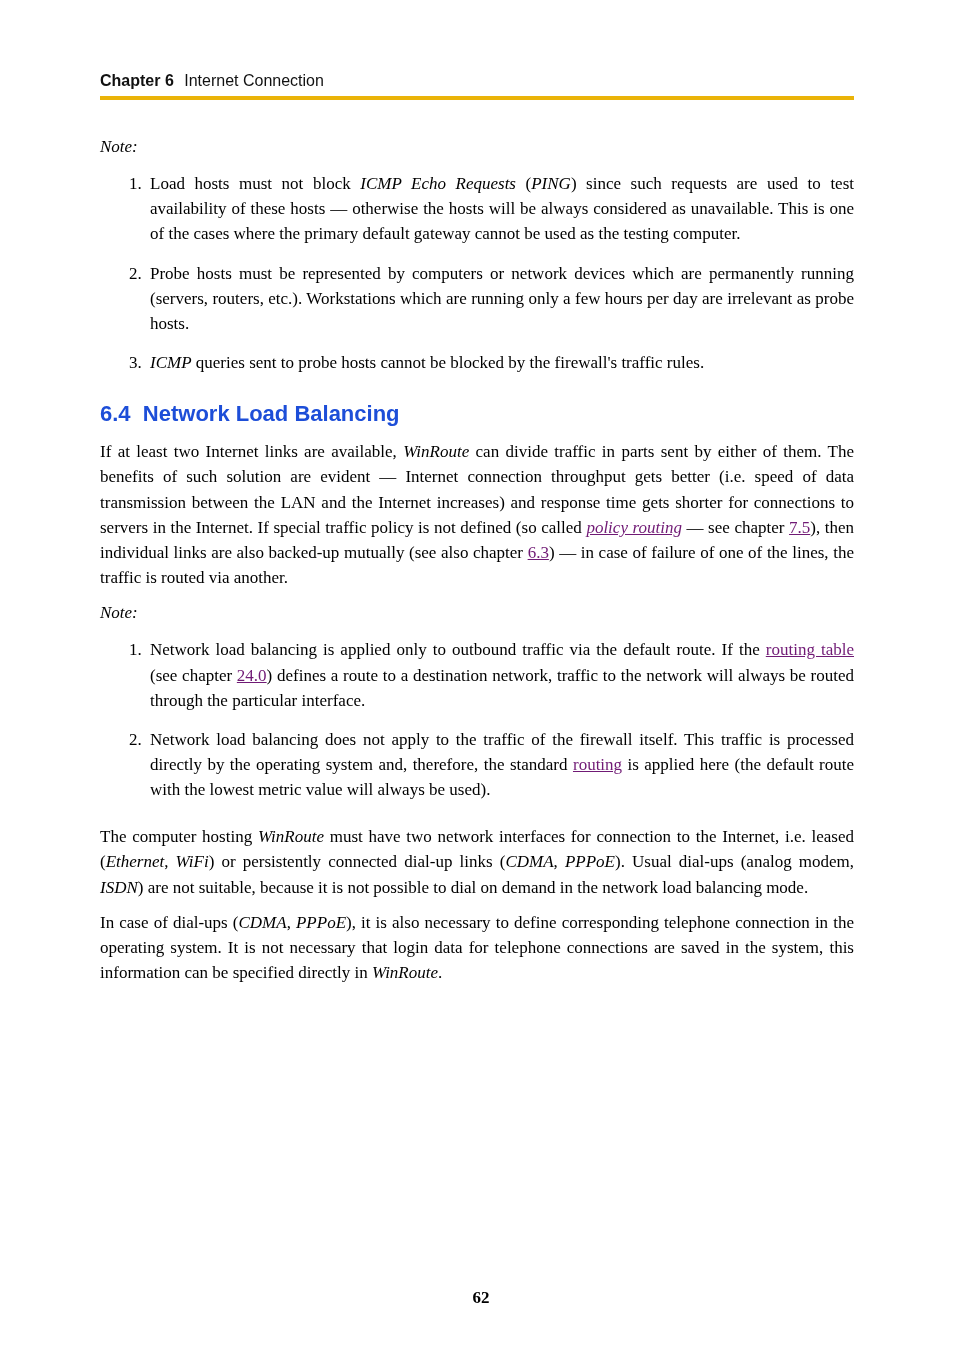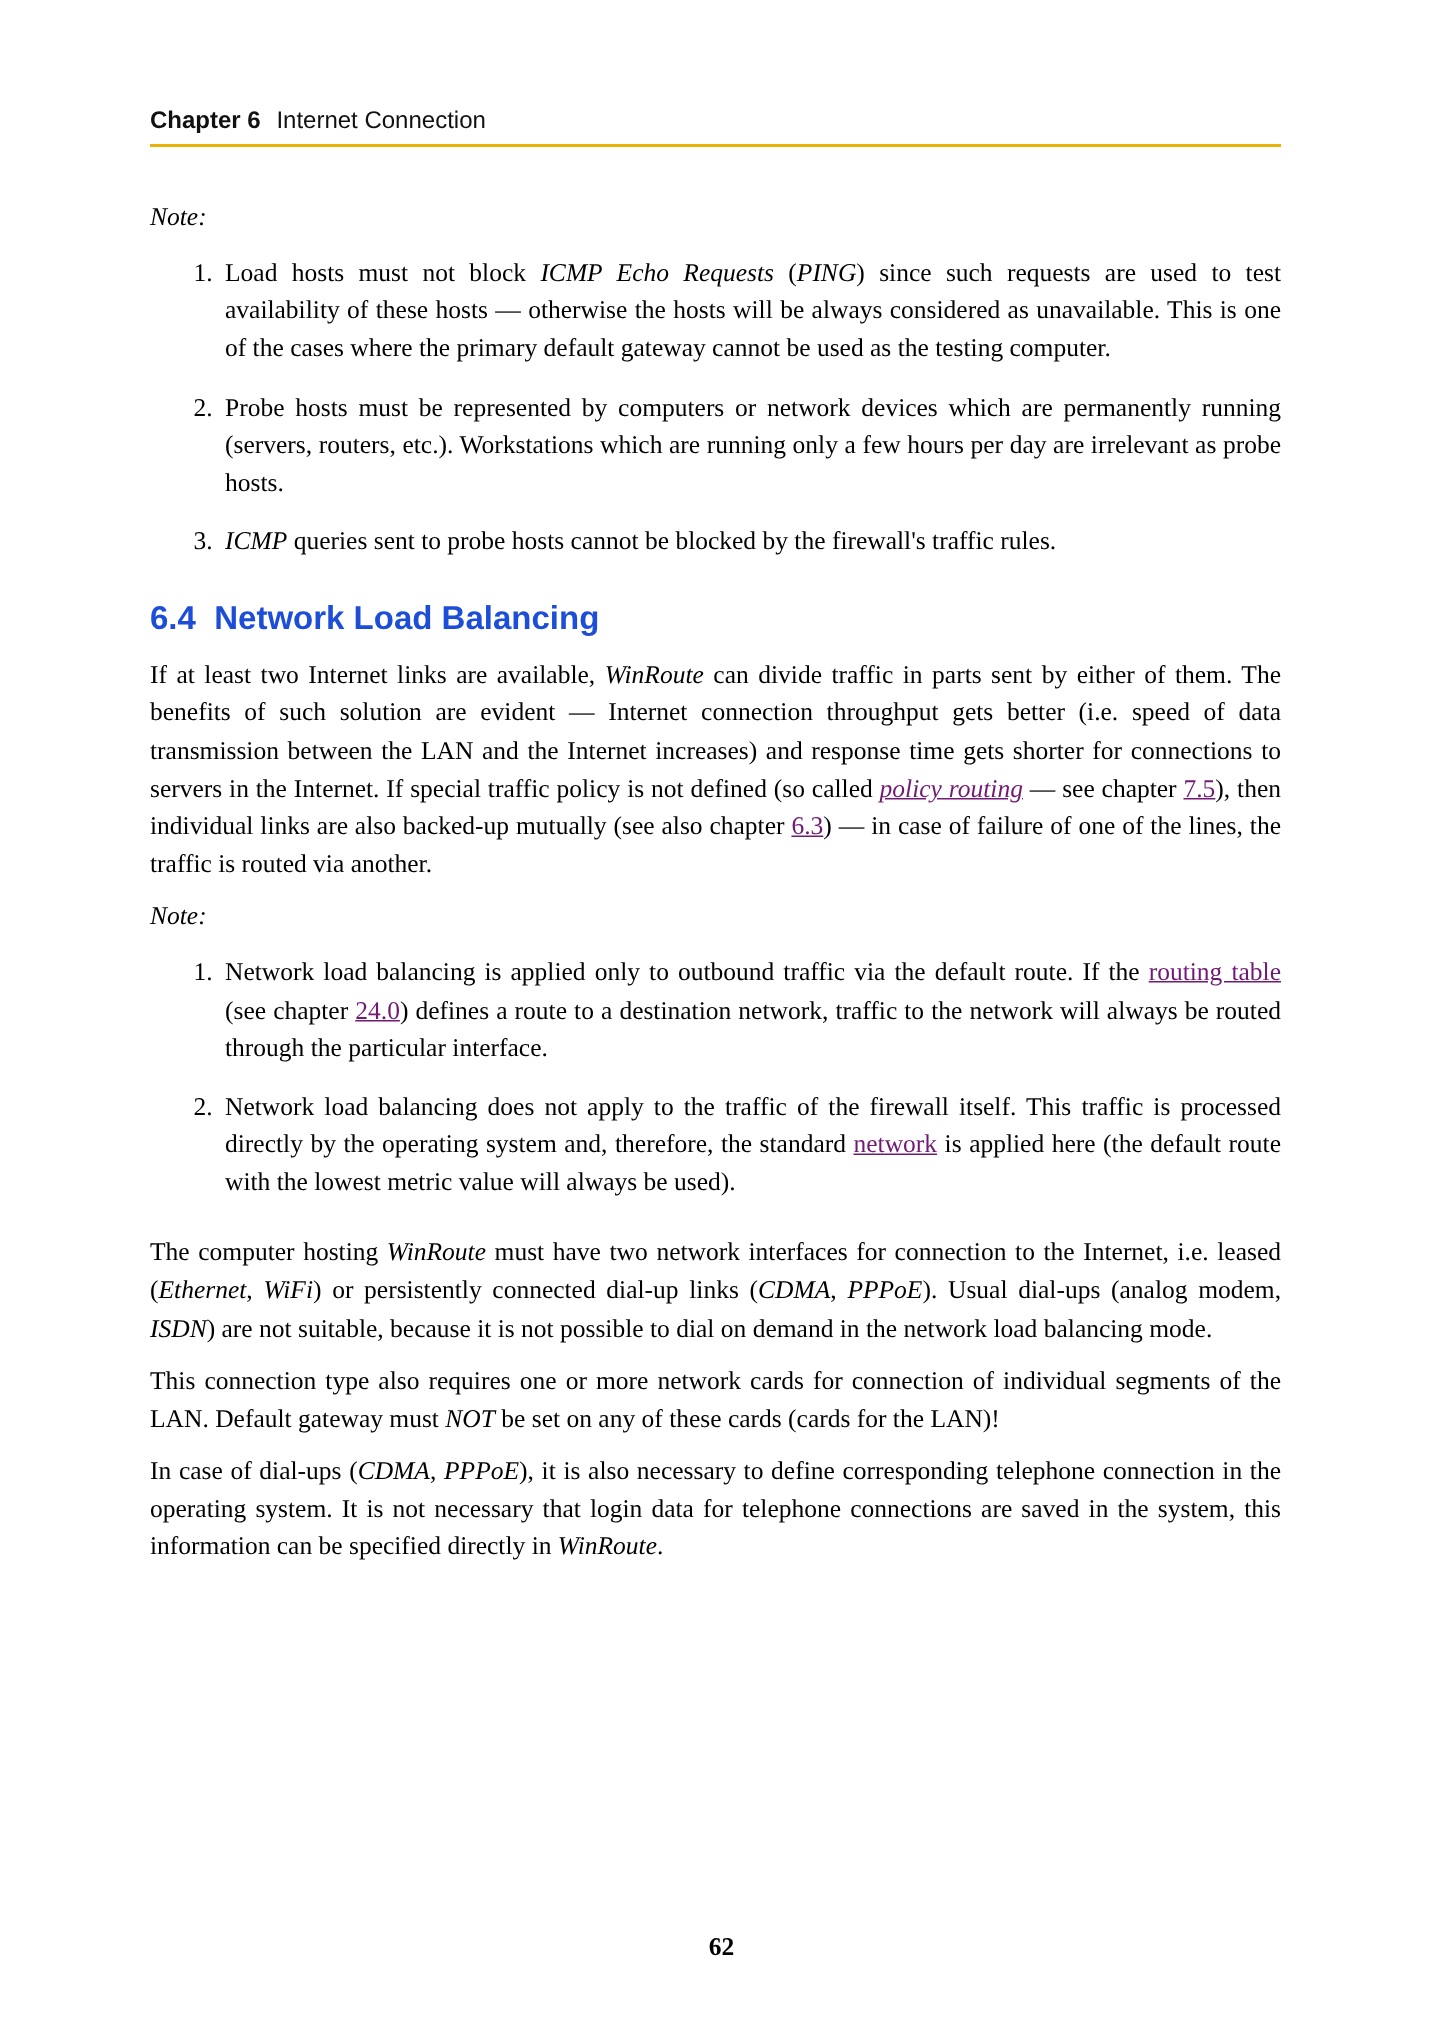--- a/index.html
+++ b/index.html
@@ -15,21 +15,21 @@
     padding: 72px 100px 50px 100px;
     font-family: Georgia, 'Times New Roman', serif;
     color: #000000;
     position: relative;
   }
   .running-head {
     font-family: 'Trebuchet MS', 'Lucida Sans', Arial, sans-serif;
     font-size: 16px;
     color: #111;
     padding-bottom: 6px;
-    border-bottom: 2px solid #eab308;
+    border-bottom: 4px solid #eab308;
     margin-bottom: 34px;
   }
   .running-head .chapnum {
     font-weight: 700;
   }
   .running-head .chaptitle {
     font-weight: 400;
     margin-left: 6px;
   }
   p, li {
@@ -111,31 +111,28 @@
     <span>If at least two Internet links are available, </span><span class="em">WinRoute</span><span> can divide traffic in parts sent by either of them. The benefits of such solution are evident — Internet connection throughput gets better (i.e. speed of data transmission between the LAN and the Internet increases) and response time gets shorter for connections to servers in the Internet. If special traffic policy is not defined (so called </span><a class="link em">policy routing</a><span> — see chapter </span><a class="link">7.5</a><span>), then individual links are also backed-up mutually (see also chapter </span><a class="link">6.3</a><span>) — in case of failure of one of the lines, the traffic is routed via another.</span>
   </p>
 
   <p class="note-label">Note:</p>
 
   <ol class="notes">
     <li>
       <span>Network load balancing is applied only to outbound traffic via the default route. If the </span><a class="link">routing table</a><span> (see chapter </span><a class="link">24.0</a><span>) defines a route to a destination network, traffic to the network will always be routed through the particular interface.</span>
     </li>
     <li>
-      <span>Network load balancing does not apply to the traffic of the firewall itself. This traffic is processed directly by the operating system and, therefore, the standard </span><a class="link">network</a><span> is applied here (the default route with the lowest metric value will always be used).</span>
+      <span>Network load balancing does not apply to the traffic of the firewall itself. This traffic is processed directly by the operating system and, therefore, the standard </span><a class="link">routing</a><span> is applied here (the default route with the lowest metric value will always be used).</span>
     </li>
   </ol>
 
 
   <p>
     <span>The computer hosting </span><span class="em">WinRoute</span><span> must have two network interfaces for connection to the Internet, i.e. leased (</span><span class="em">Ethernet</span><span>, </span><span class="em">WiFi</span><span>) or persistently connected dial-up links (</span><span class="em">CDMA</span><span>, </span><span class="em">PPPoE</span><span>). Usual dial-ups (analog modem, </span><span class="em">ISDN</span><span>) are not suitable, because it is not possible to dial on demand in the network load balancing mode.</span>
   </p>
 
-  <p>
-    <span>This connection type also requires one or more network cards for connection of individual segments of the LAN. Default gateway must </span><span class="em">NOT</span><span> be set on any of these cards (cards for the LAN)!</span>
-  </p>
 
   <p>
     <span>In case of dial-ups (</span><span class="em">CDMA</span><span>, </span><span class="em">PPPoE</span><span>), it is also necessary to define corresponding telephone connection in the operating system. It is not necessary that login data for telephone connections are saved in the system, this information can be specified directly in </span><span class="em">WinRoute</span><span>.</span>
   </p>
 
   <div class="pagenum">62</div>
 </div>
 
 </body></html>

